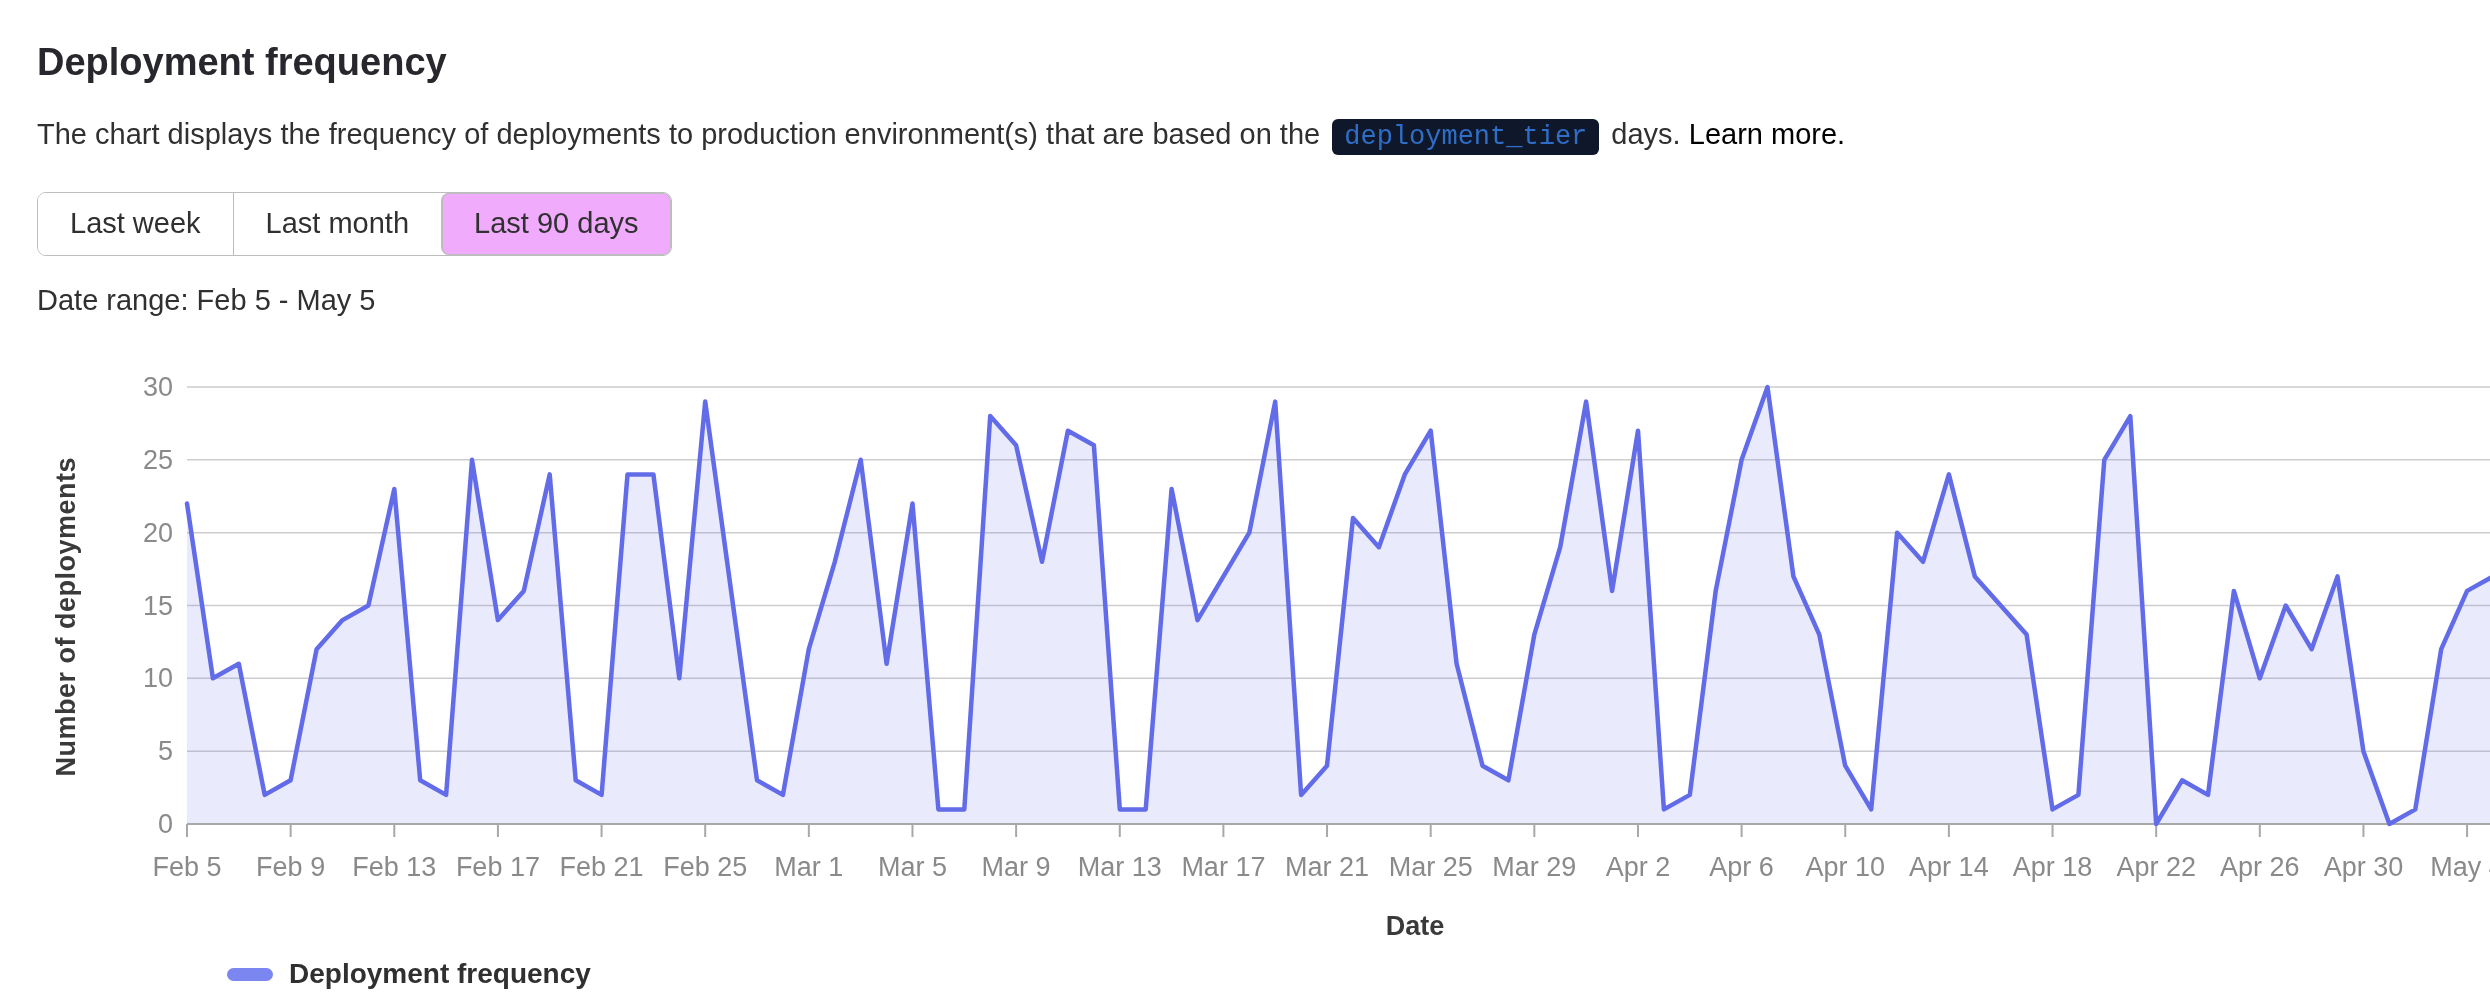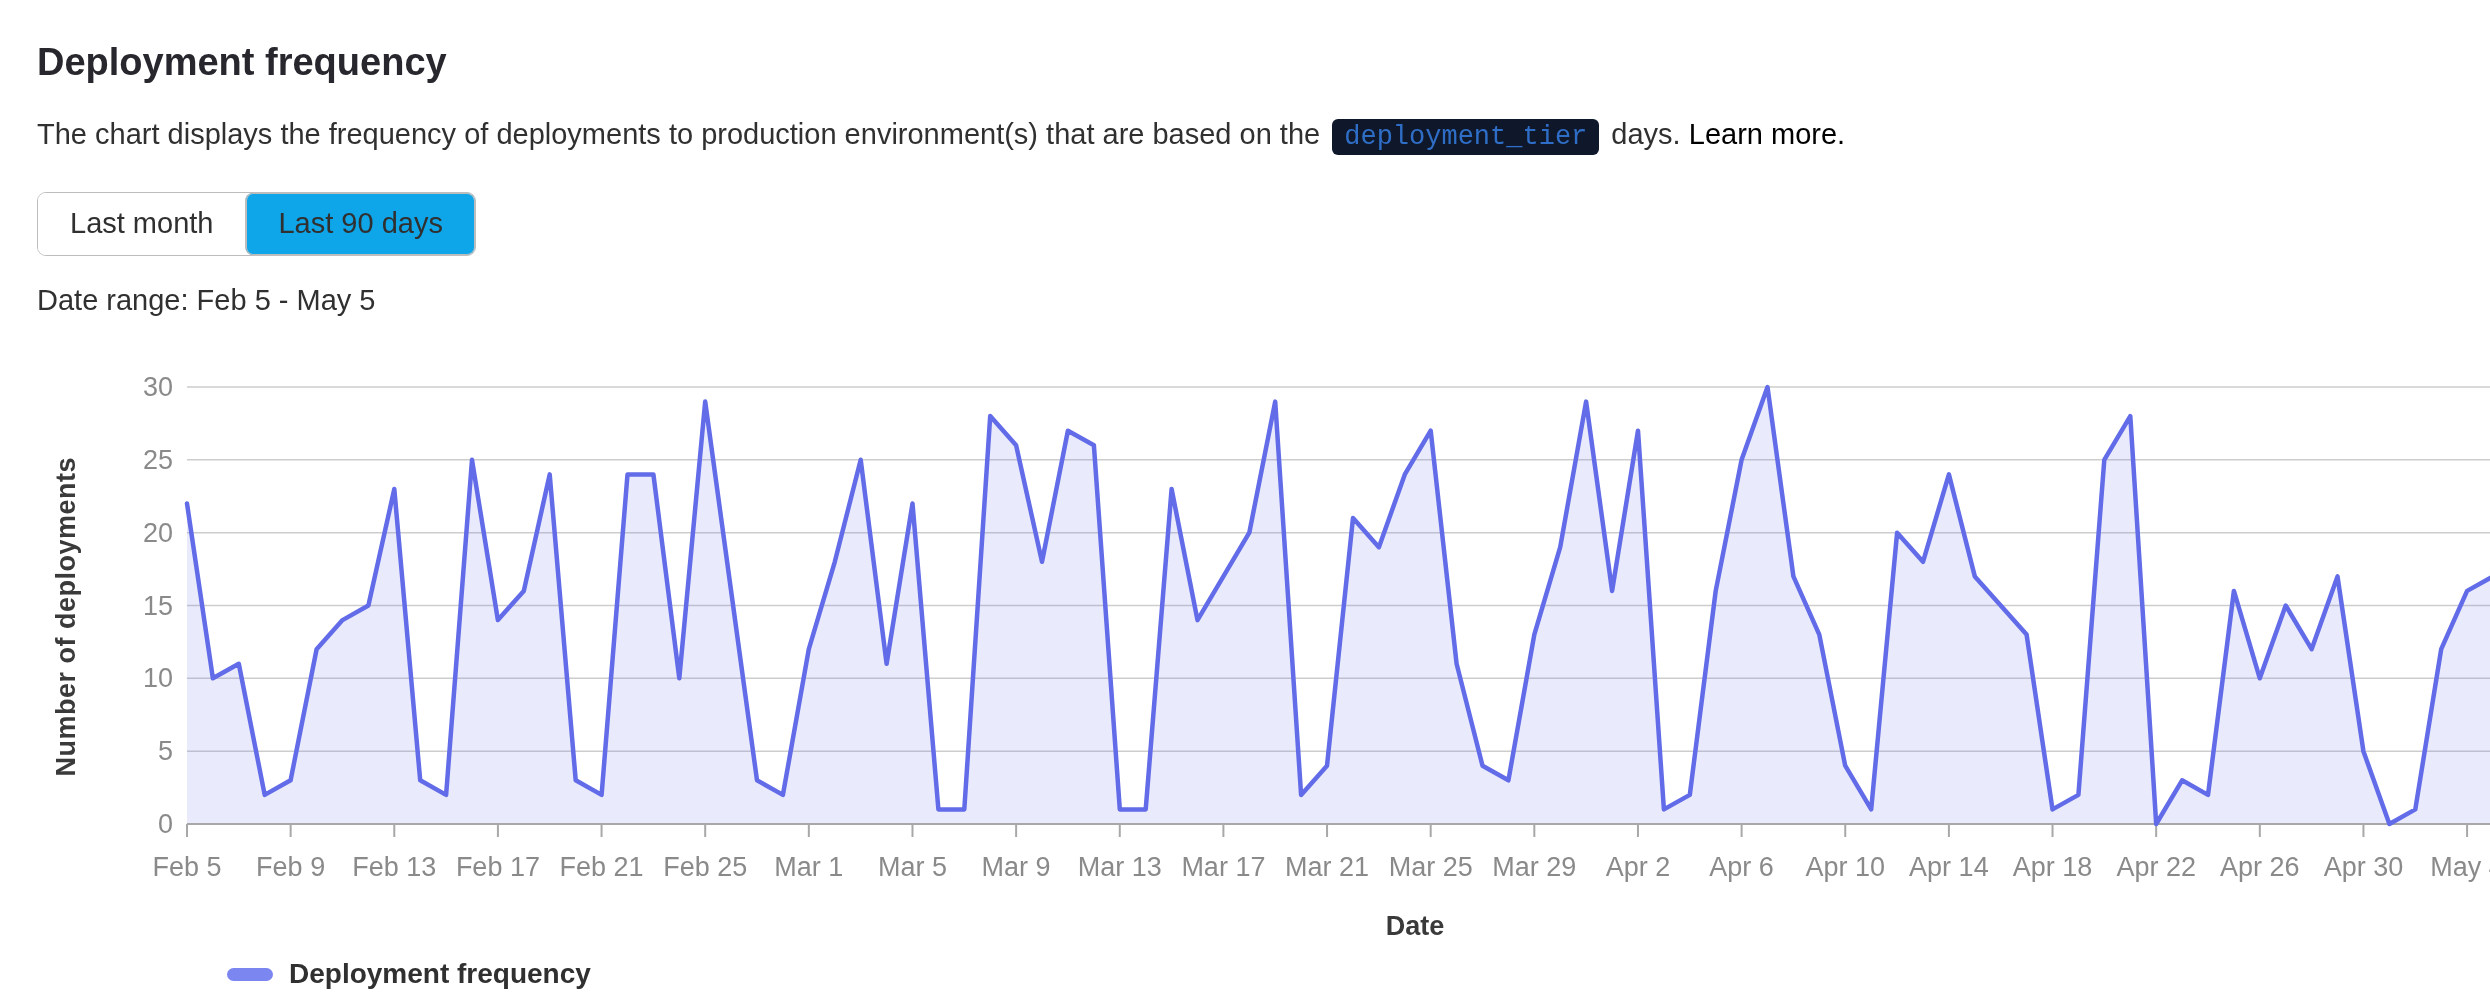--- a/index.html
+++ b/index.html
@@ -19,21 +19,21 @@
   .link{color:#000000;cursor:pointer;text-decoration:none;}
   .btn-group{
     display:inline-flex;margin-top:36px;border:1px solid #bdbdbd;border-radius:9px;
     overflow:hidden;background:#fff;
   }
   .btn{
     font-family:inherit;font-size:29px;color:#303030;background:#fff;border:none;
     border-left:1px solid #bdbdbd;padding:15px 32px;cursor:pointer;line-height:1.1;
   }
   .btn:first-child{border-left:none;}
-  .btn.active{background:#0ea5e9;border-radius:8px;box-shadow:inset 0 0 0 1px #bdbdbd;}
+  .btn.active{background:#f0abfc;border-radius:8px;box-shadow:inset 0 0 0 1px #bdbdbd;}
   .date-range{font-size:29px;margin-top:28px;}
   .chart-wrap{position:relative;margin-top:52px;height:540px;}
   .y-axis-title{
     position:absolute;left:14px;top:88px;
     writing-mode:vertical-rl;transform:rotate(180deg);
     font-size:27px;font-weight:700;color:#3a3a3a;letter-spacing:0.5px;
   }
   .x-axis-title{
     width:2456px;text-align:center;padding-left:150px;box-sizing:content-box;
     font-size:27px;font-weight:700;color:#3a3a3a;margin-top:2px;
@@ -51,20 +51,21 @@
   <h1 class="page-title">Deployment frequency</h1>
 
   <div class="description">
     <span>The chart displays the frequency of deployments to production environment(s) that are based on the</span>
     <span class="code-chip">deployment_tier</span>
     <span>days.</span>
     <a class="link">Learn more.</a>
   </div>
 
   <div class="btn-group">
+    <button class="btn">Last week</button>
     <button class="btn">Last month</button>
     <button class="btn active">Last 90 days</button>
   </div>
 
   <div class="date-range">Date range: Feb 5 - May 5</div>
 
   <div class="chart-wrap">
     <div class="y-axis-title">Number of deployments</div>
     <svg width="2490" height="540" viewBox="0 0 2490 540">
         <line x1="150" x2="2456" y1="455" y2="455" stroke="#a8a8a8" stroke-width="2"></line>

